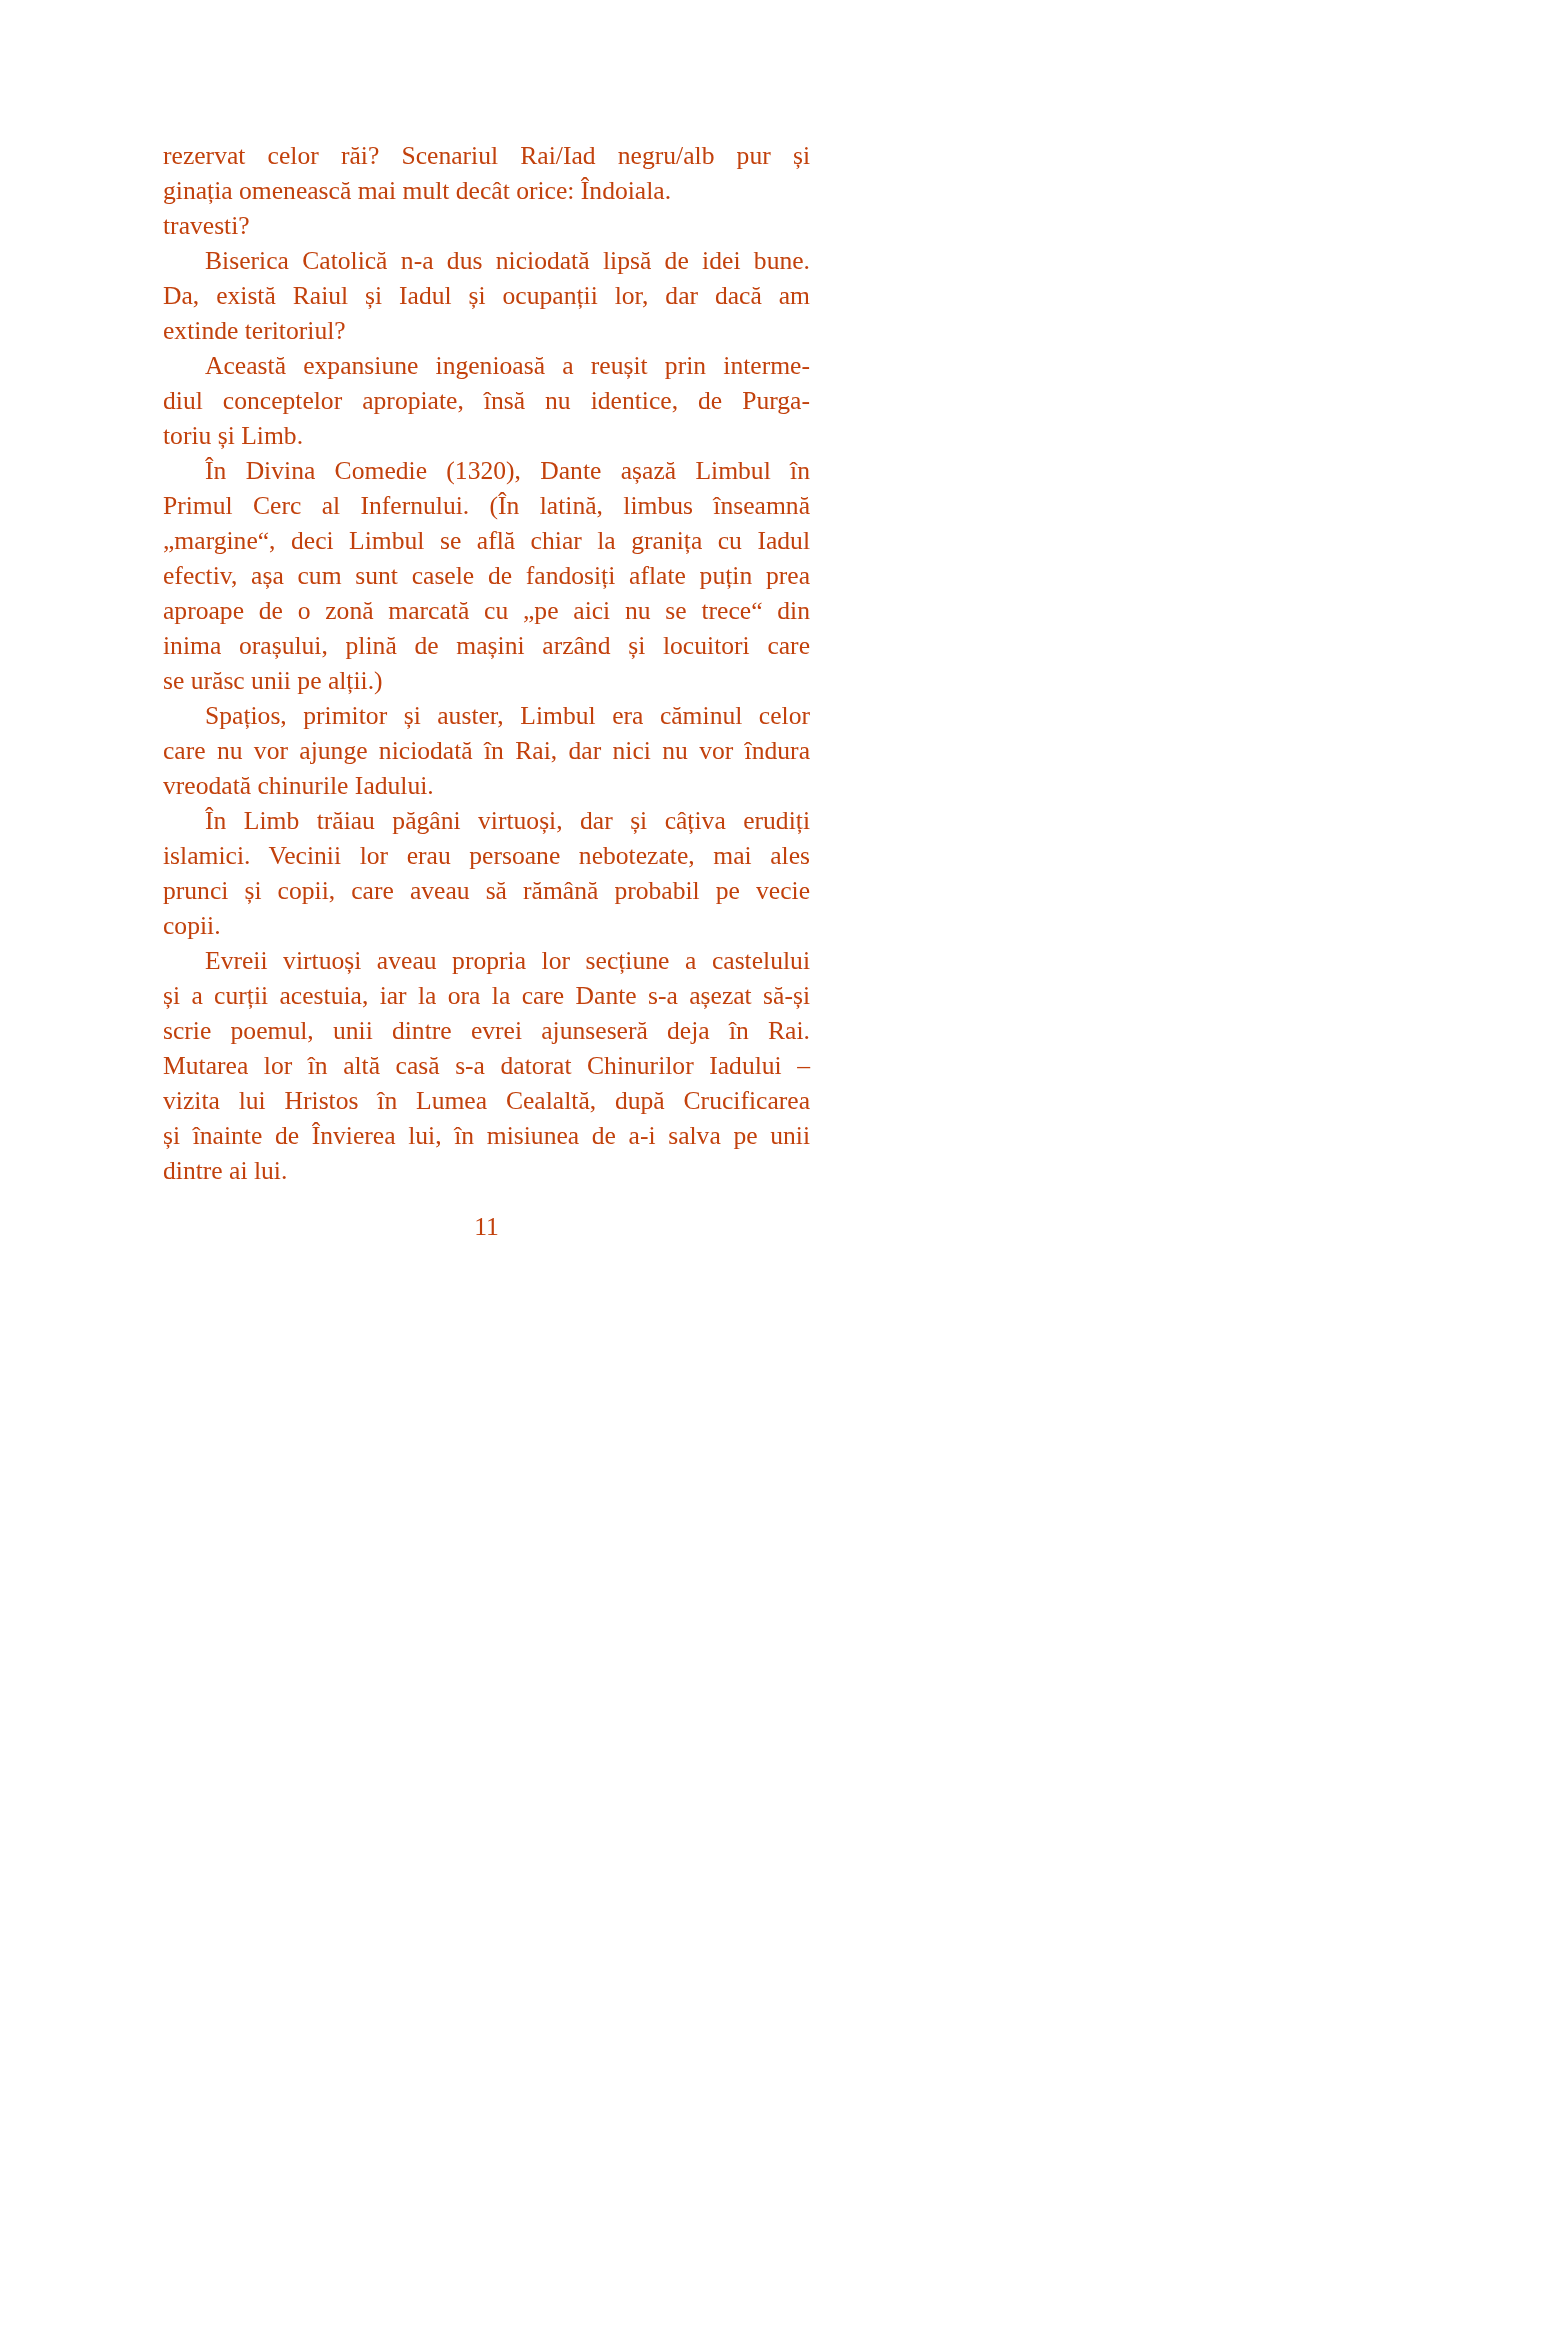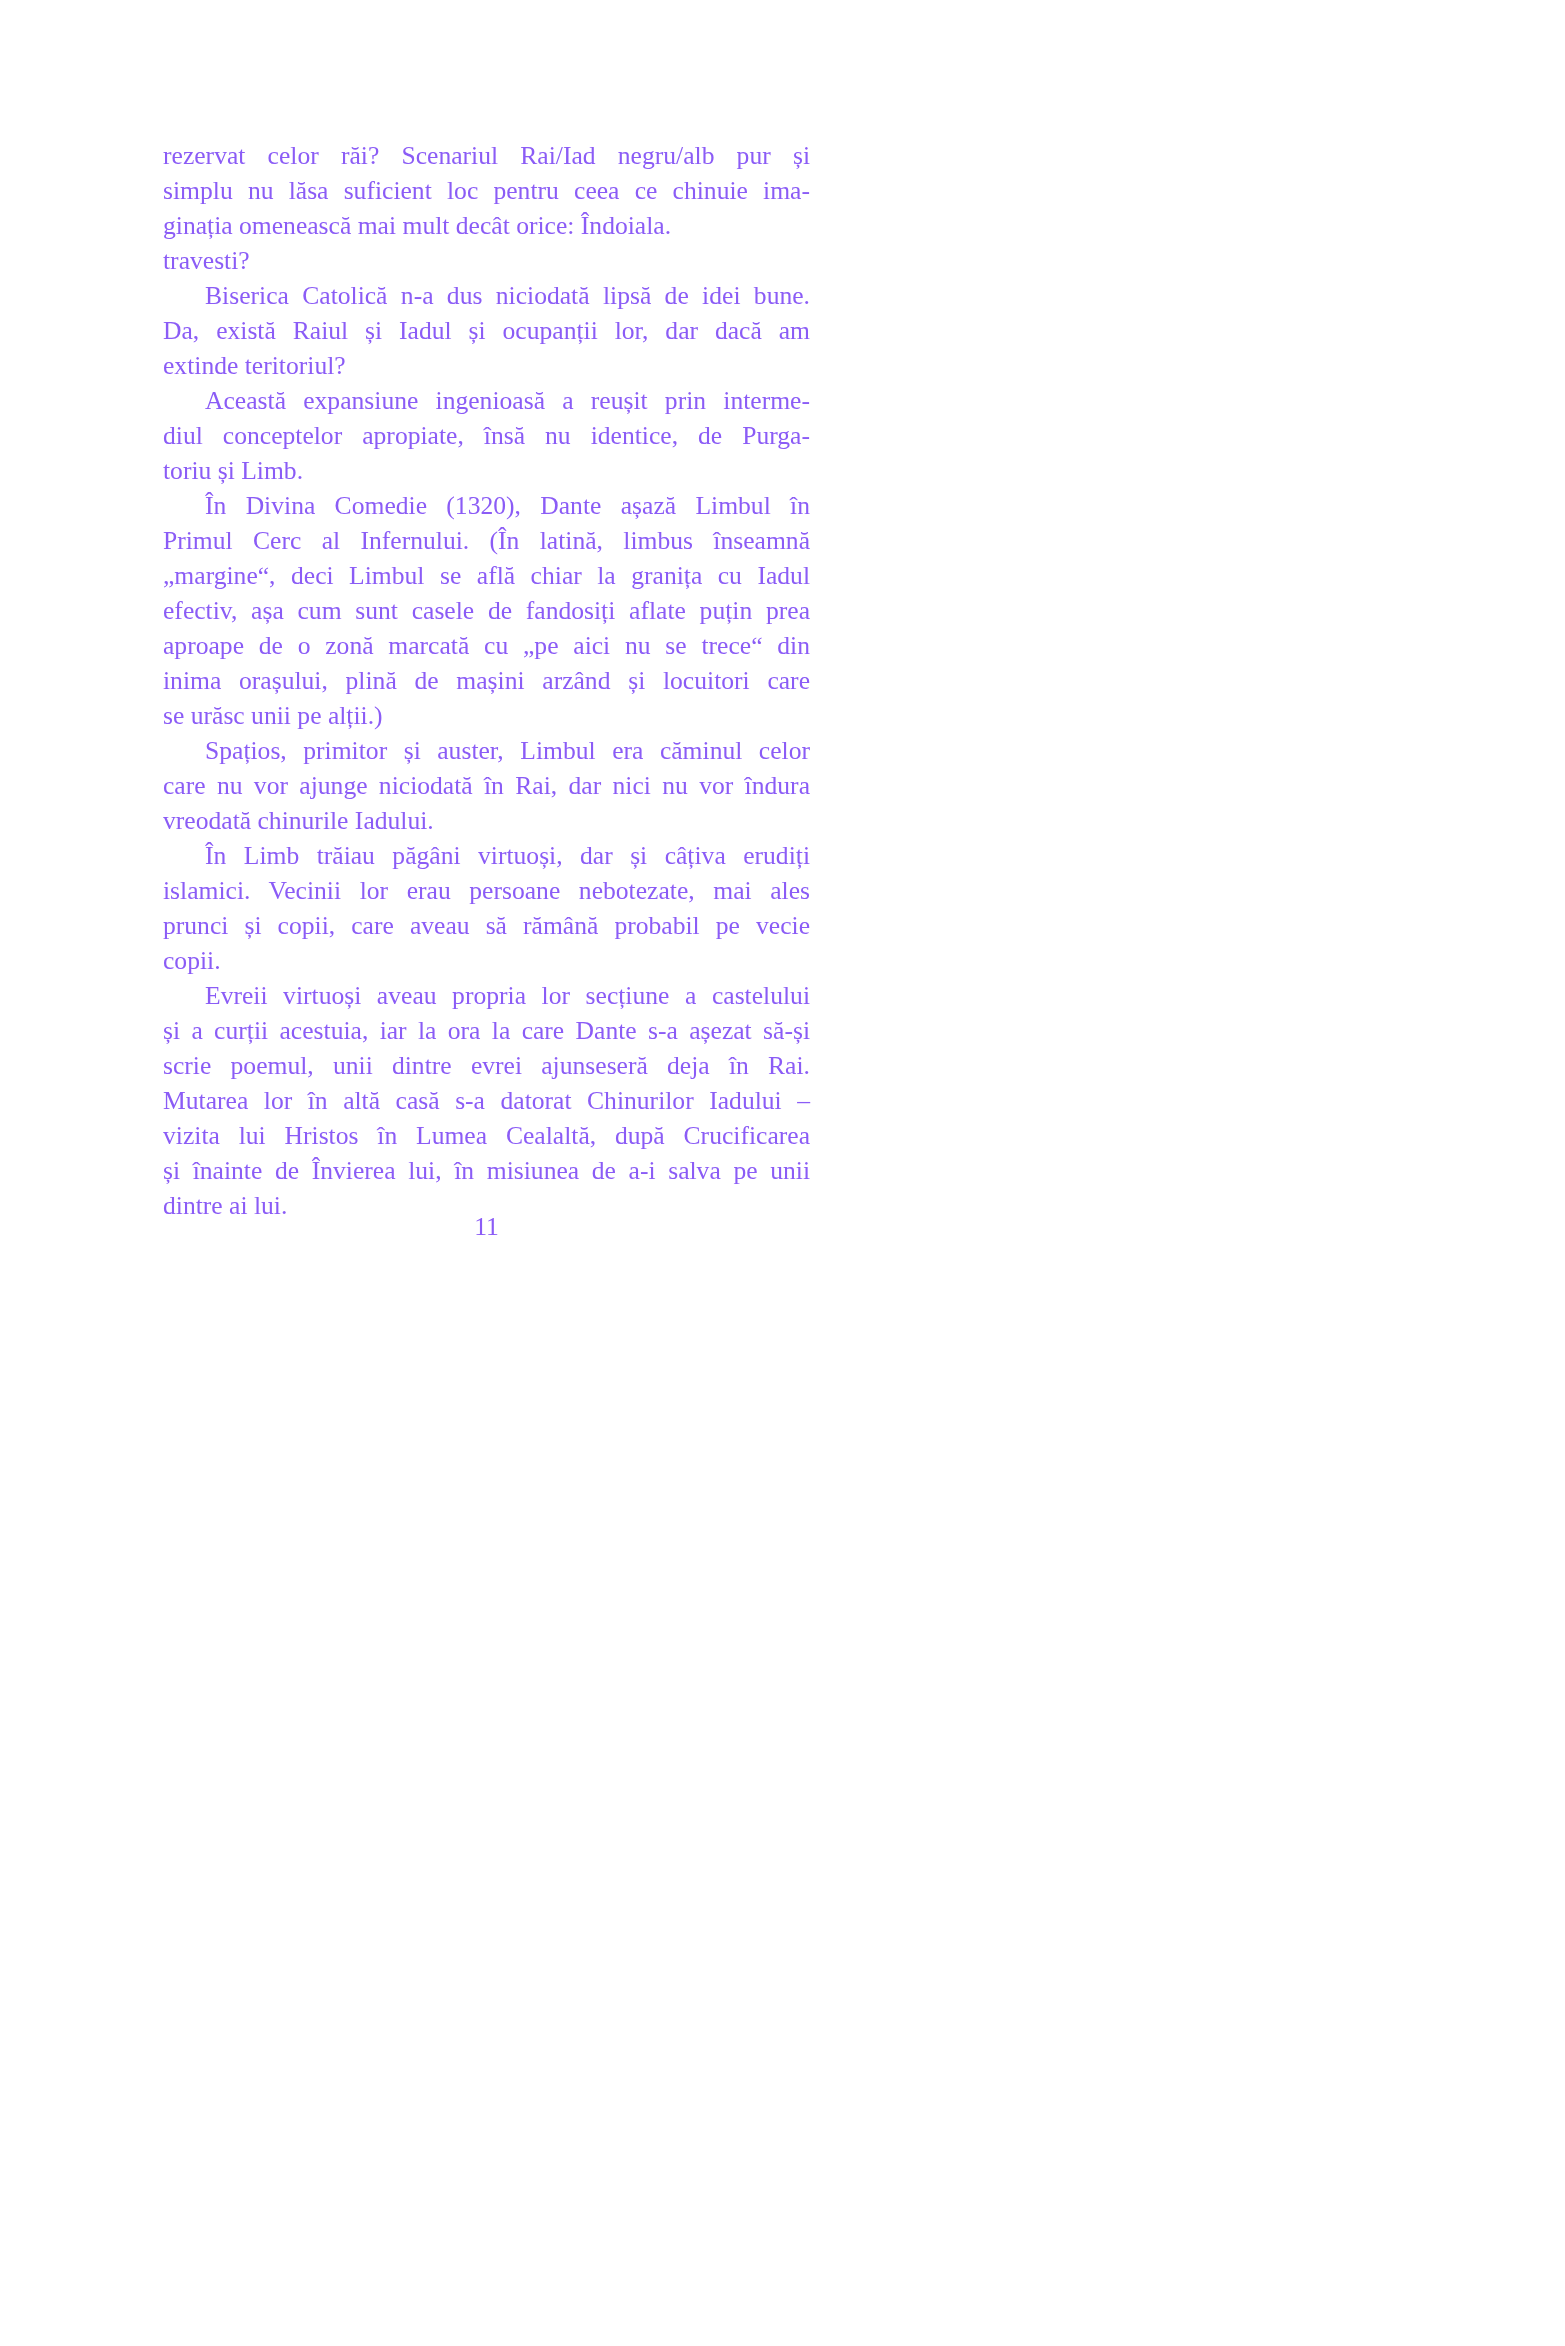--- a/index.html
+++ b/index.html
@@ -6,21 +6,21 @@
     margin: 0;
     padding: 0;
     background: #ffffff;
   }
   .page {
     position: relative;
     width: 1565px;
     height: 2347px;
     background: #ffffff;
     font-family: "Liberation Serif", "DejaVu Serif", serif;
-    color: #8b5cf6;
+    color: #c2410c;
     overflow: hidden;
   }
   .text-block {
     position: absolute;
     left: 163px;
     top: 138px;
     width: 647px;
     font-size: 25.6px;
     line-height: 35px;
   }
@@ -50,21 +50,20 @@
     line-height: 35px;
   }
 </style>
 </head>
 <body>
 
 <div class="page">
   <div class="text-block">
       <div class="paragraph">
         <div class="line"><span>rezervat celor răi? Scenariul Rai/Iad negru/alb pur și</span></div>
-        <div class="line"><span>simplu nu lăsa suficient loc pentru ceea ce chinuie ima-</span></div>
         <div class="line last"><span>ginația omenească mai mult decât orice: Îndoiala.</span></div>
       </div>
       <div class="paragraph">
         <div class="line last"><span>travesti?</span></div>
       </div>
       <div class="paragraph">
         <div class="line indent"><span>Biserica Catolică n-a dus niciodată lipsă de idei bune.</span></div>
         <div class="line"><span>Da, există Raiul și Iadul și ocupanții lor, dar dacă am</span></div>
         <div class="line last"><span>extinde teritoriul?</span></div>
       </div>

